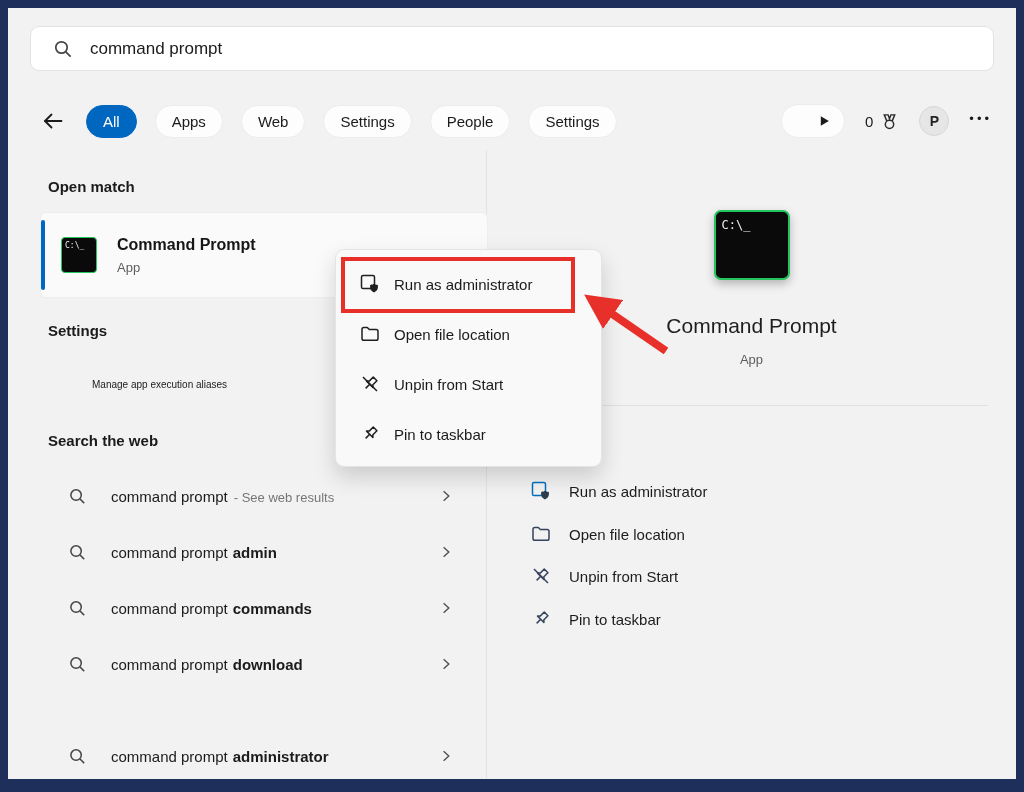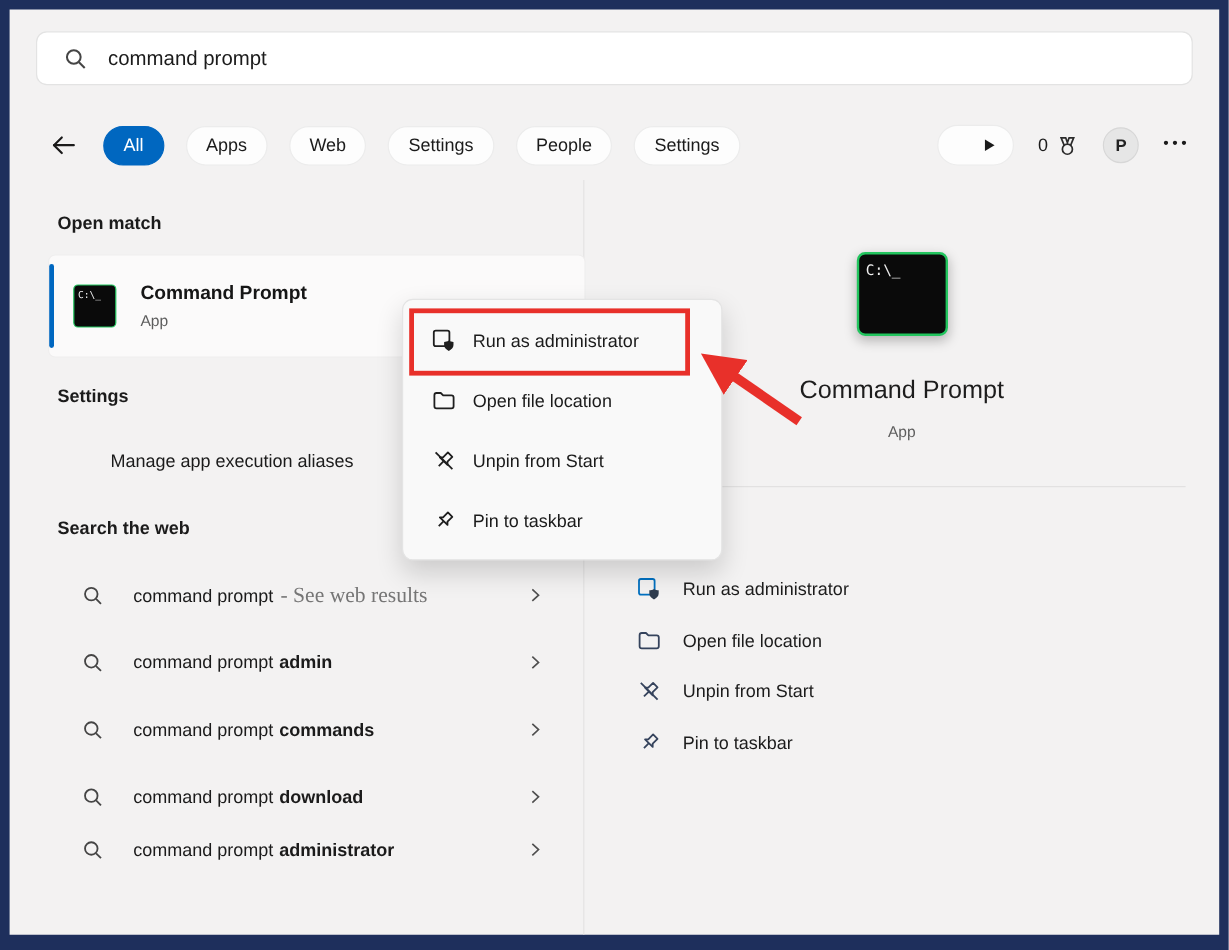--- a/index.html
+++ b/index.html
@@ -66,32 +66,32 @@
     background:#0a0a0a; border:1px solid #22c55e; border-radius:4px; position:relative; overflow:hidden;
     font-family:"DejaVu Sans Mono", monospace; color:#f0f0f0;
   }
   .cmd-icon.small { width:36px; height:36px; font-size:8px; padding:3px 0 0 3px; }
   .cmd-icon.big { width:76px; height:70px; border-radius:7px; border-width:2px; font-size:12px; padding:6px 0 0 6px; box-shadow:0 4px 10px rgba(0,0,0,.25); }
   .best-meta .t { font-size:16px; font-weight:700; color:#161616; }
   .best-meta .s { font-size:13px; color:#5d5d5d; margin-top:6px; }
 
   .settings-row {
     position:absolute; left:32px; top:352px; width:448px; height:48px;
-    display:flex; align-items:center; padding-left:52px; font-size:15px; color:#1b1b1b; cursor:pointer;
+    display:flex; align-items:center; padding-left:52px; font-size:10px; color:#1b1b1b; cursor:pointer;
   }
 
   .web-row {
     position:absolute; left:32px; width:428px; height:56px;
     display:flex; align-items:center; padding-left:28px; font-size:15px; cursor:pointer;
   }
   .web-row .ws-icon { width:19px; height:19px; color:#454545; display:inline-flex; flex:0 0 auto; }
   .web-row .ws-text { margin-left:24px; white-space:nowrap; }
   .ws-bold { margin-left:5px; font-weight:700; }
   .ws-bold:empty { margin-left:0; }
-  .ws-note { margin-left:6px; font-size:18px; color:#767676;font-family:Liberation Serif, serif; }
+  .ws-note { margin-left:6px; font-size:13px; color:#767676; }
   .ws-chevron { position:absolute; right:14px; width:16px; height:16px; color:#4f4f4f; display:inline-flex; }
 
   
   .preview { position:absolute; left:479px; right:0; top:142px; bottom:0; }
   .preview .big-wrap { position:absolute; left:0; right:0; top:60px; display:flex; justify-content:center; }
   .preview .p-title { position:absolute; left:0; right:0; top:164px; text-align:center; font-size:21px; color:#1d1d1d; }
   .preview .p-sub { position:absolute; left:0; right:0; top:202px; text-align:center; font-size:13px; color:#5e5e5e; }
   .preview .h-divider { position:absolute; left:24px; right:28px; top:255px; height:1px; background:#e2e1e1; }
   .action-row {
     position:absolute; left:0; width:100%; height:42px;
@@ -242,21 +242,21 @@
           </svg>
         </span>
       <span class="ws-text"><span>command prompt</span><span class="ws-bold">download</span></span>
       <span class="ws-chevron">
           <svg viewBox="0 0 20 20" fill="none" stroke="currentColor" stroke-width="1.7">
             <polyline points="7,4 13.5,10 7,16"></polyline>
           </svg>
         </span>
     </div>
 
-    <div class="web-row" style="top:672px">
+    <div class="web-row" style="top:720px">
       <span class="ws-icon">
           <svg viewBox="0 0 20 20" fill="none" stroke="currentColor" stroke-width="1.6">
             <circle cx="8.5" cy="8.5" r="5.5"></circle>
             <line x1="12.7" y1="12.7" x2="17" y2="17"></line>
           </svg>
         </span>
       <span class="ws-text"><span>command prompt</span><span class="ws-bold">administrator</span></span>
       <span class="ws-chevron">
           <svg viewBox="0 0 20 20" fill="none" stroke="currentColor" stroke-width="1.7">
             <polyline points="7,4 13.5,10 7,16"></polyline>

